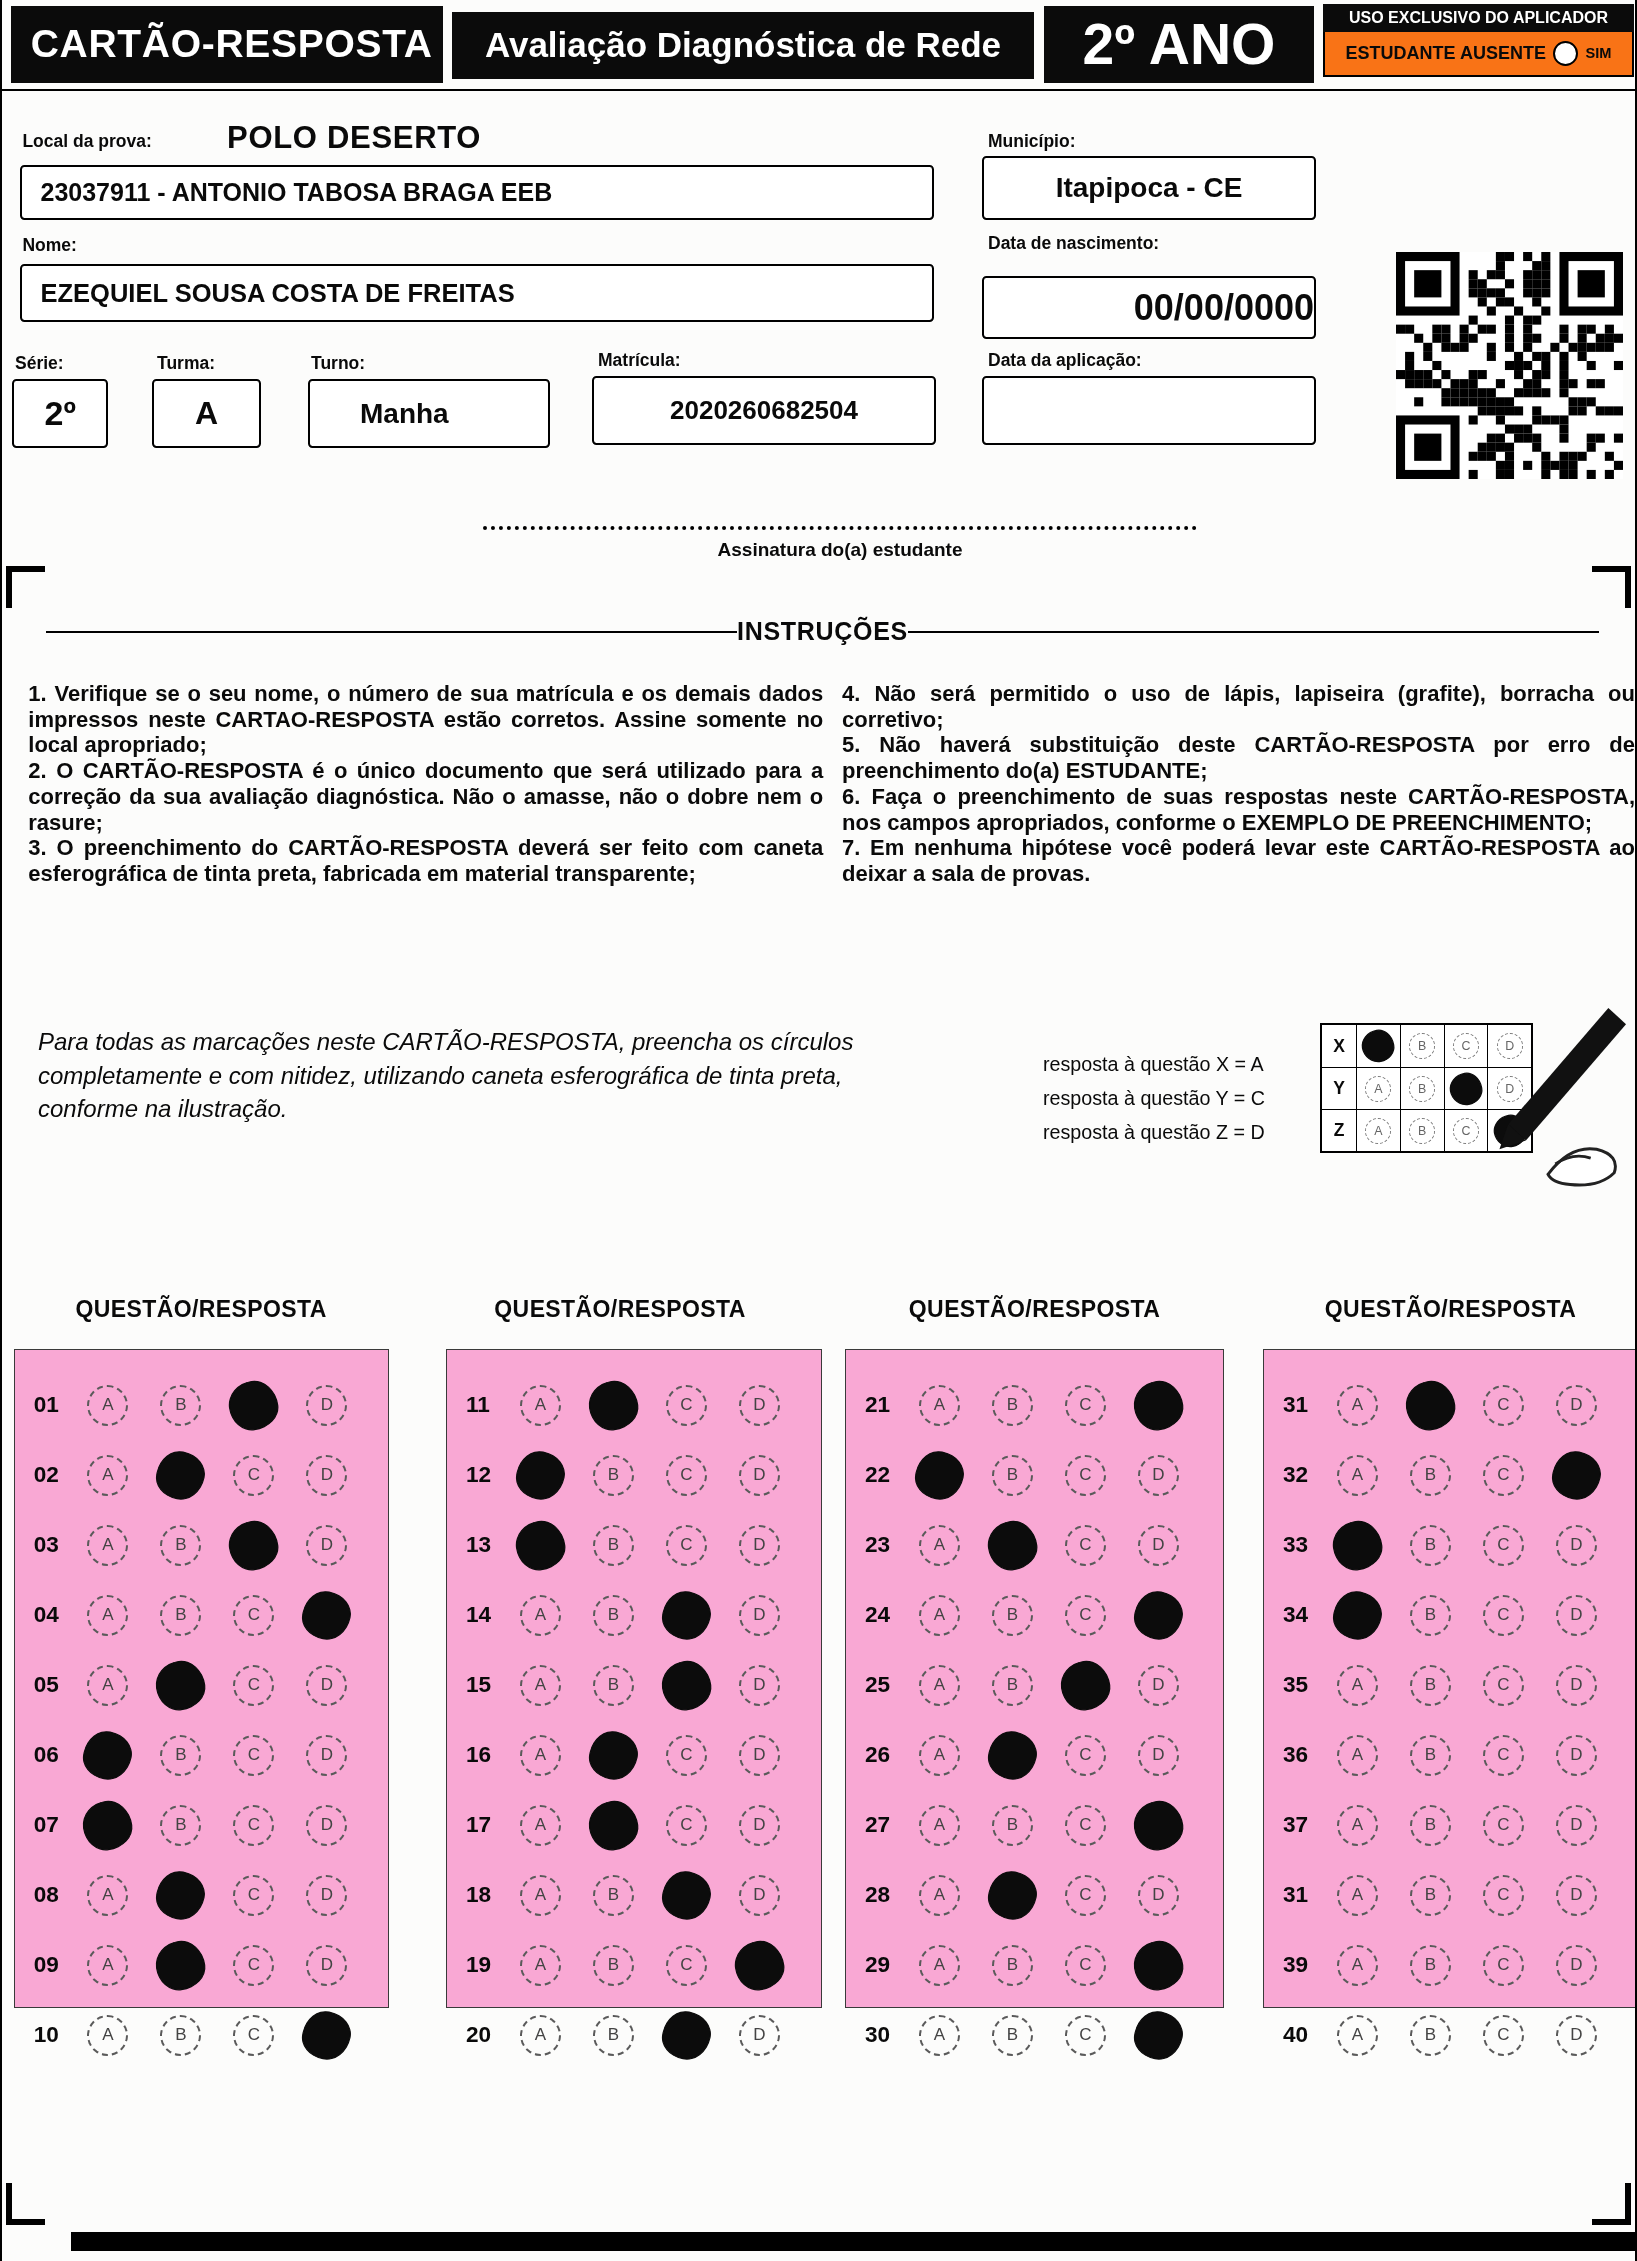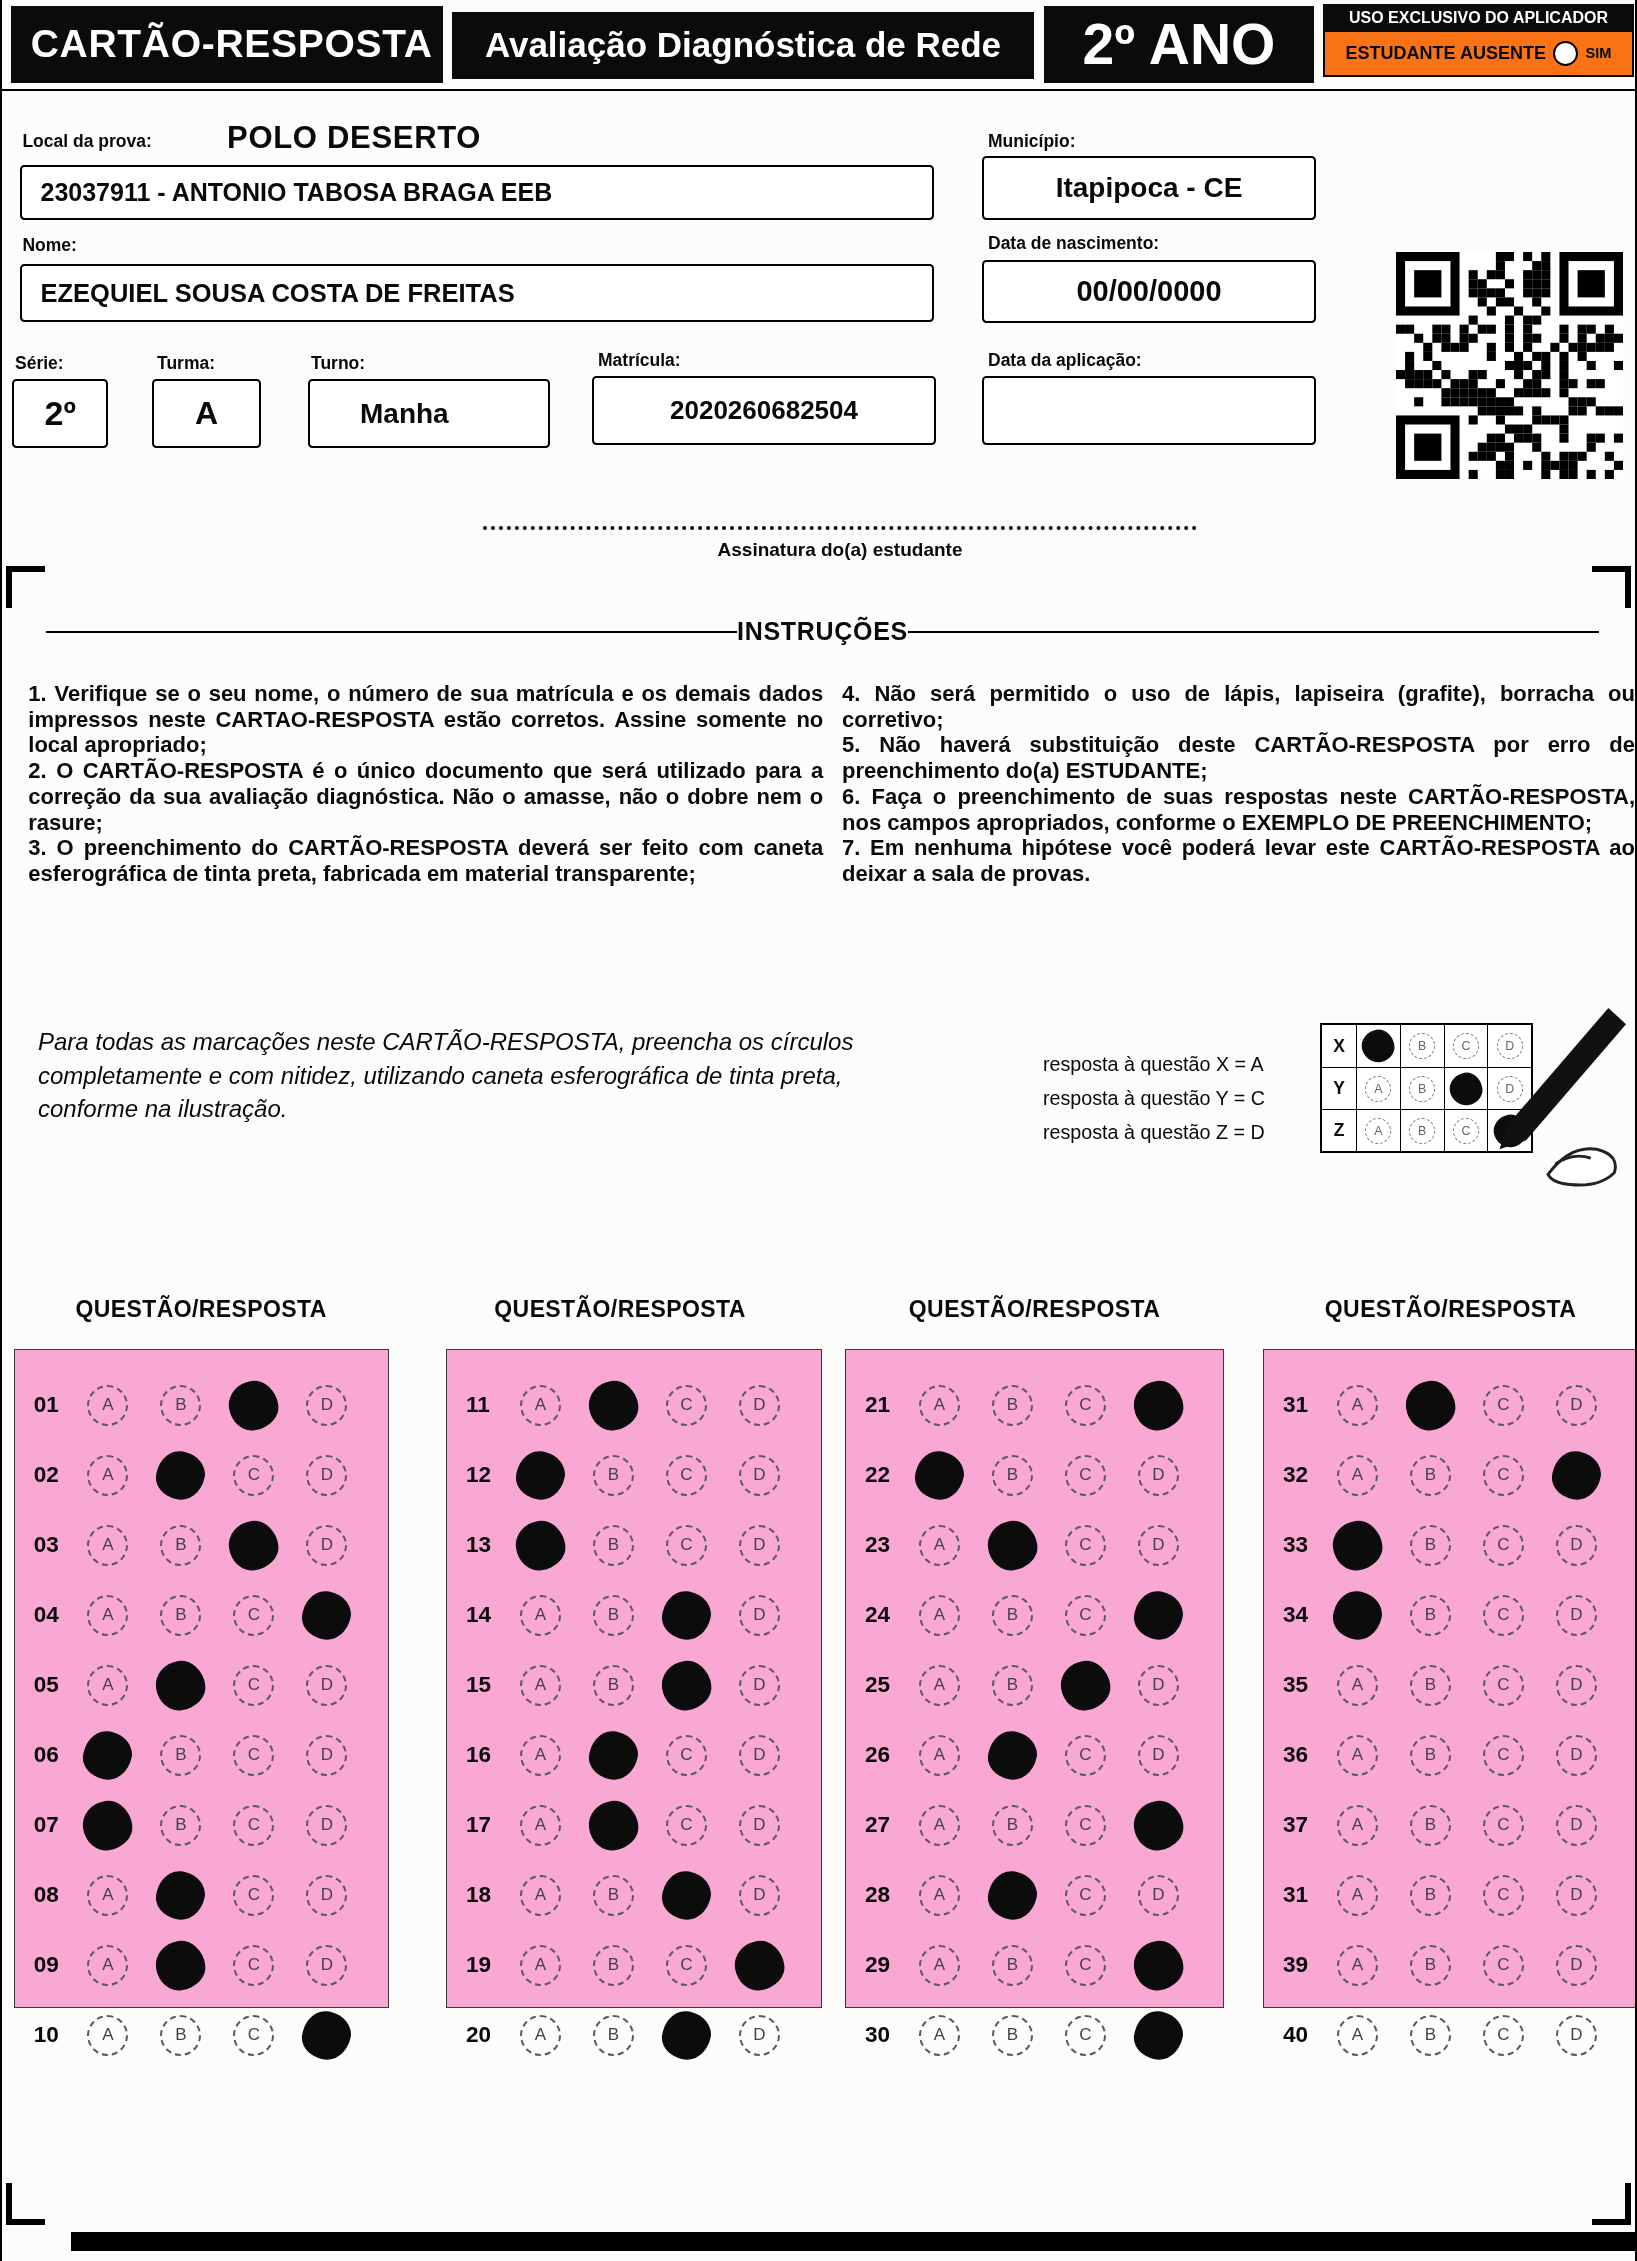--- a/index.html
+++ b/index.html
@@ -21,21 +21,21 @@
   .app-sim { font-weight:bold; font-size:14.6px; }
   .hdr-divider { position:absolute; left:0; top:89px; width:100%; border-top:2.2px solid #000; }
 
   
   .flabel { position:absolute; font-weight:bold; font-size:17.5px; }
   .fvalue-plain { position:absolute; font-weight:bold; font-size:31px; letter-spacing:0.7px; }
   .fbox { position:absolute; border:2.2px solid #000; border-radius:4.4px; background:#fff; display:flex; align-items:center; font-weight:bold; }
   .fb-school { left:17.5px; top:165px; width:914px; height:55px; padding-left:19px; font-size:25px; }
   .fb-mun    { left:980px; top:156px; width:334px; height:64px; justify-content:center; font-size:28px; }
   .fb-nome   { left:17.5px; top:264px; width:914px; height:58px; padding-left:19px; font-size:25.5px; }
-  .fb-nasc   { left:980px; top:260px; width:334px; height:63px; justify-content:center; font-size:29px; }
+  .fb-nasc   { left:980px; top:276px; width:334px; height:63px; justify-content:flex-end; font-size:36px; }
   .fb-serie  { left:10.2px; top:379px; width:96px; height:69px; justify-content:center; font-size:34px; }
   .fb-turma  { left:150px; top:379px; width:109px; height:69px; justify-content:center; font-size:32px; }
   .fb-turno  { left:306px; top:379px; width:242px; height:69px; padding-left:50px; font-size:28px; }
   .fb-matr   { left:590px; top:376px; width:344px; height:69px; justify-content:center; font-size:26px; }
   .fb-aplic  { left:980px; top:376px; width:334px; height:69px; }
 
   .qr { position:absolute; left:1394px; top:252px; width:227px; height:227px; }
 
   
   .sig-line  { position:absolute; left:481px; top:526px; width:714px; border-top:4.4px dotted #000; }

